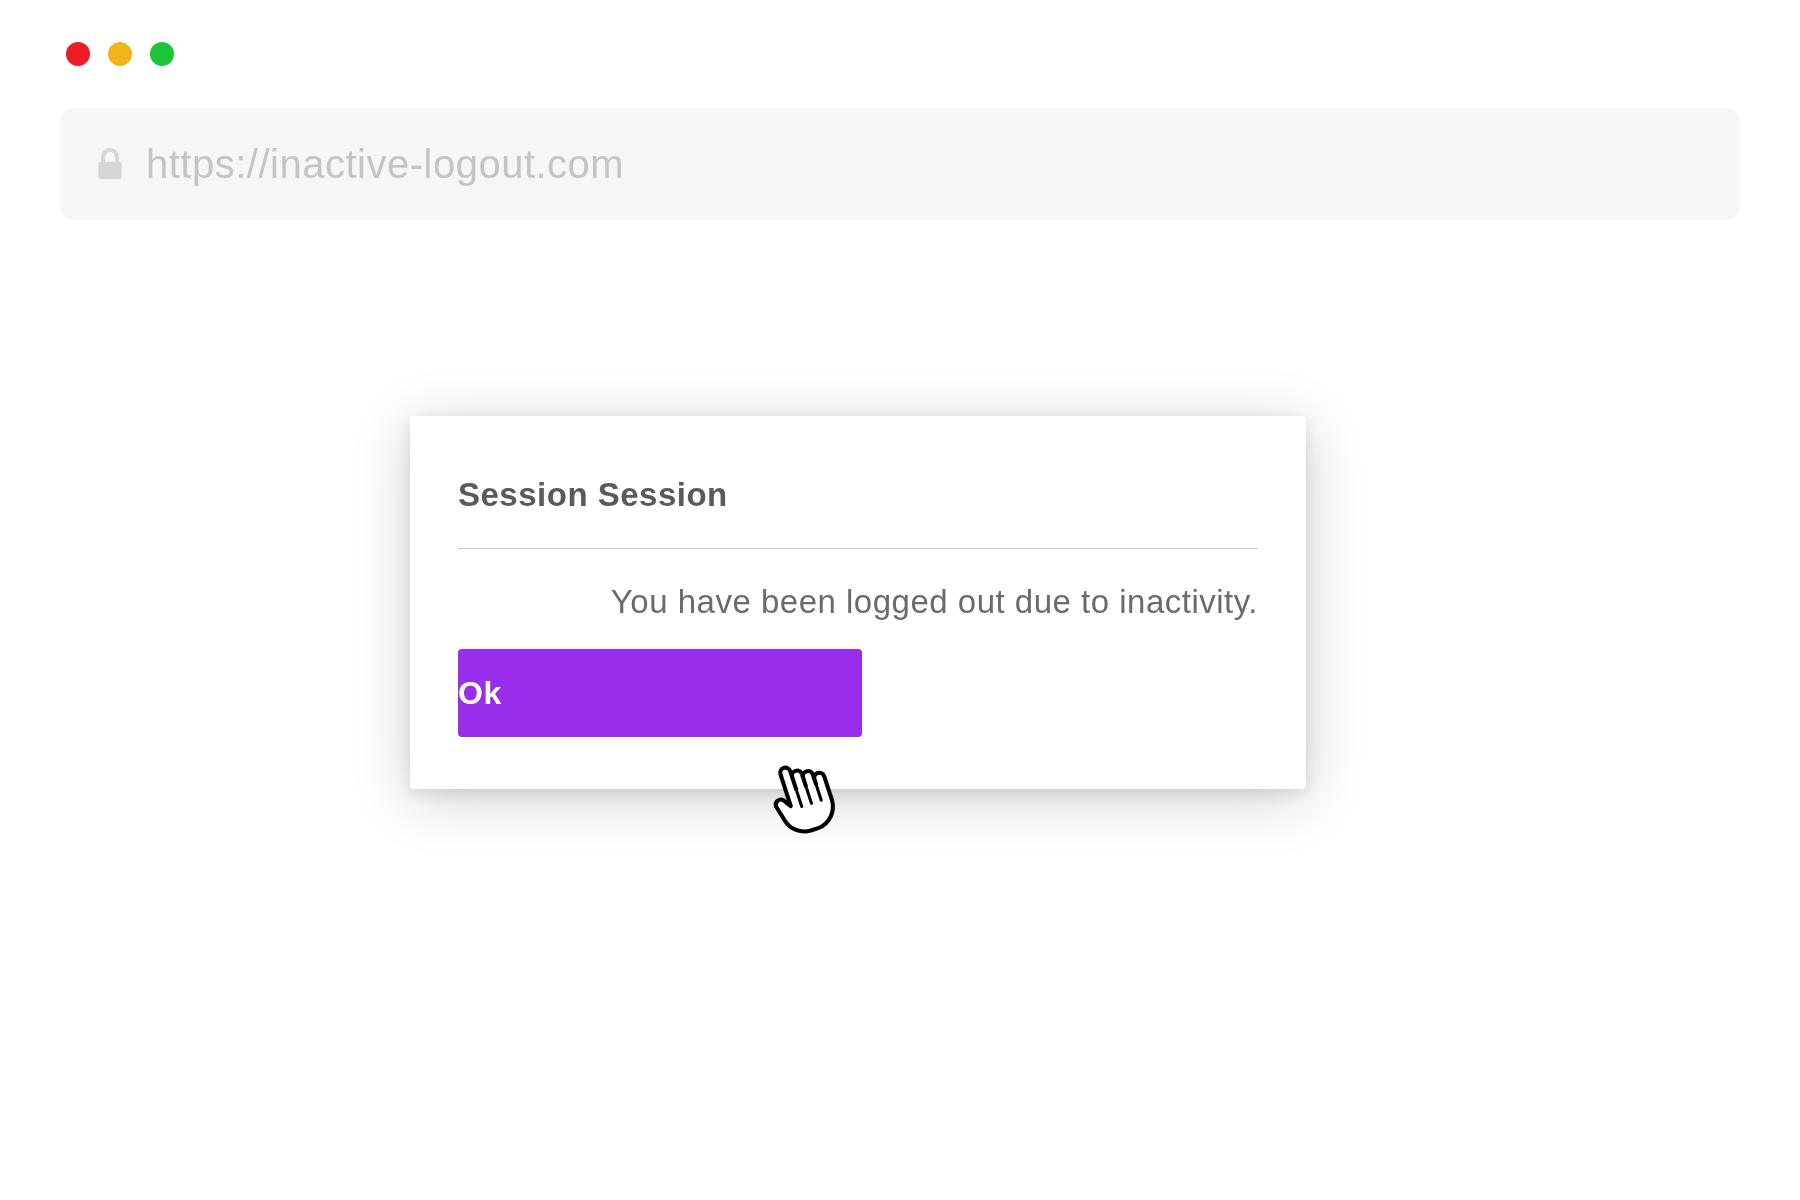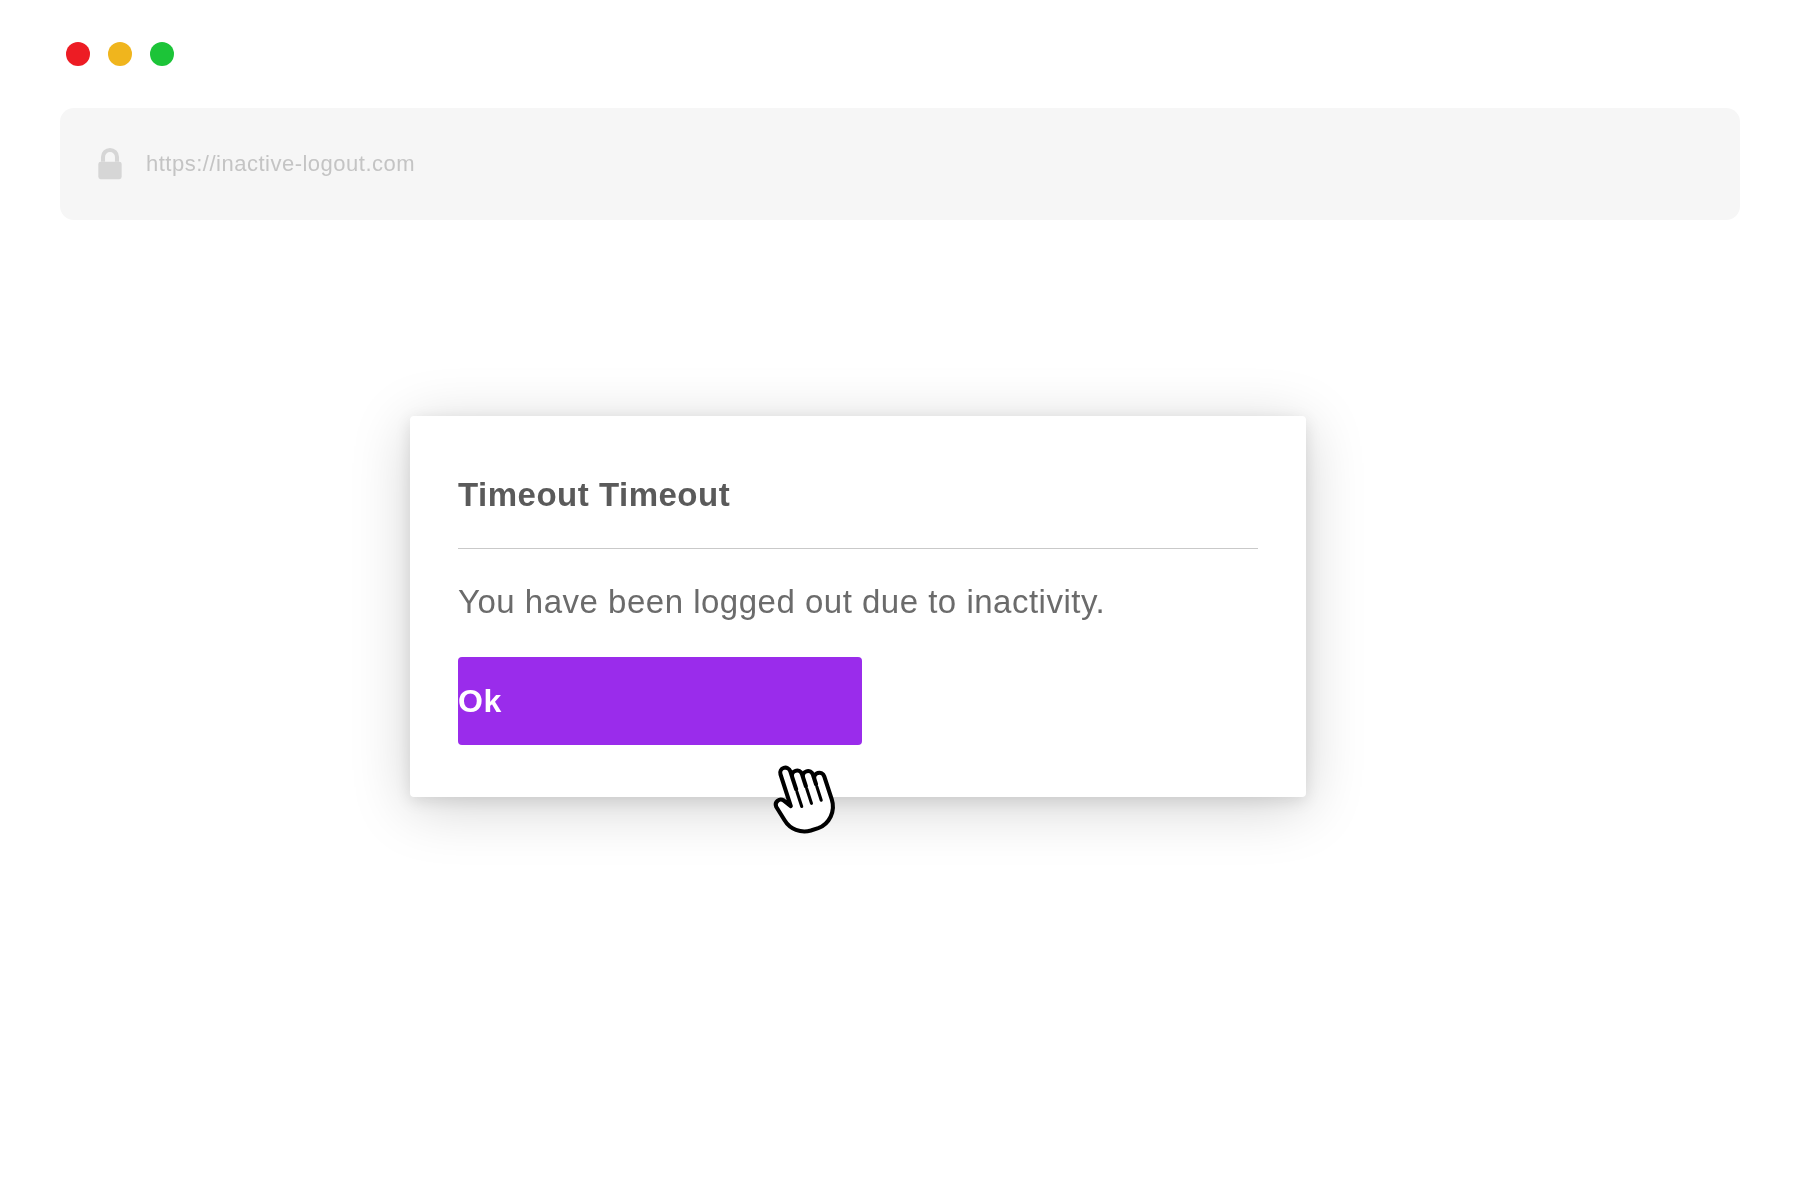--- a/index.html
+++ b/index.html
@@ -49,21 +49,21 @@
       width: 28px;
       height: 34px;
       flex-shrink: 0;
     }
     .lock-icon svg {
       width: 100%;
       height: 100%;
       display: block;
     }
     .url-text {
-      font-size: 22px;
+      font-size: 40px;
       color: #c4c4c4;
       letter-spacing: 0.5px;
       font-weight: 400;
     }
 
     .dialog {
       position: absolute;
       top: 416px;
       left: 410px;
       width: 896px;
@@ -81,22 +81,23 @@
     }
     .dialog-divider {
       border: none;
       border-top: 1px solid #c9c9c9;
       margin-bottom: 34px;
     }
     .dialog-message {
       font-size: 33px;
       color: #6b6b6b;
       letter-spacing: 0.5px;
-      margin-bottom: 36px;
+      margin-bottom: 28px;
       font-weight: 400;
+      text-align: right;
     }
     .ok-button {
       width: 404px;
       height: 88px;
       background: #9a2ceb;
       border: none;
       border-radius: 4px;
       color: #ffffff;
       font-size: 32px;
       font-weight: 700;
@@ -135,21 +136,21 @@
     <span class="lock-icon">
       <svg viewBox="0 0 24 28" fill="none">
         <rect x="2" y="12" width="20" height="15" rx="2" fill="#d6d6d6"></rect>
         <path d="M6 12 V8 a6 6 0 0 1 12 0 V12" stroke="#d6d6d6" stroke-width="3.5" fill="none"></path>
       </svg>
     </span>
     <span class="url-text">https://inactive-logout.com</span>
   </div>
 
   <div class="dialog">
-    <div class="dialog-title">Timeout Timeout</div>
+    <div class="dialog-title">Session Session</div>
     <hr class="dialog-divider">
     <div class="dialog-message">You have been logged out due to inactivity.</div>
     <button class="ok-button">
       <span>Ok</span>
     </button>
   </div>
 
   <div class="cursor-hand">
     <svg viewBox="0 0 64 64">
       <g transform="rotate(-18 32 32)">

